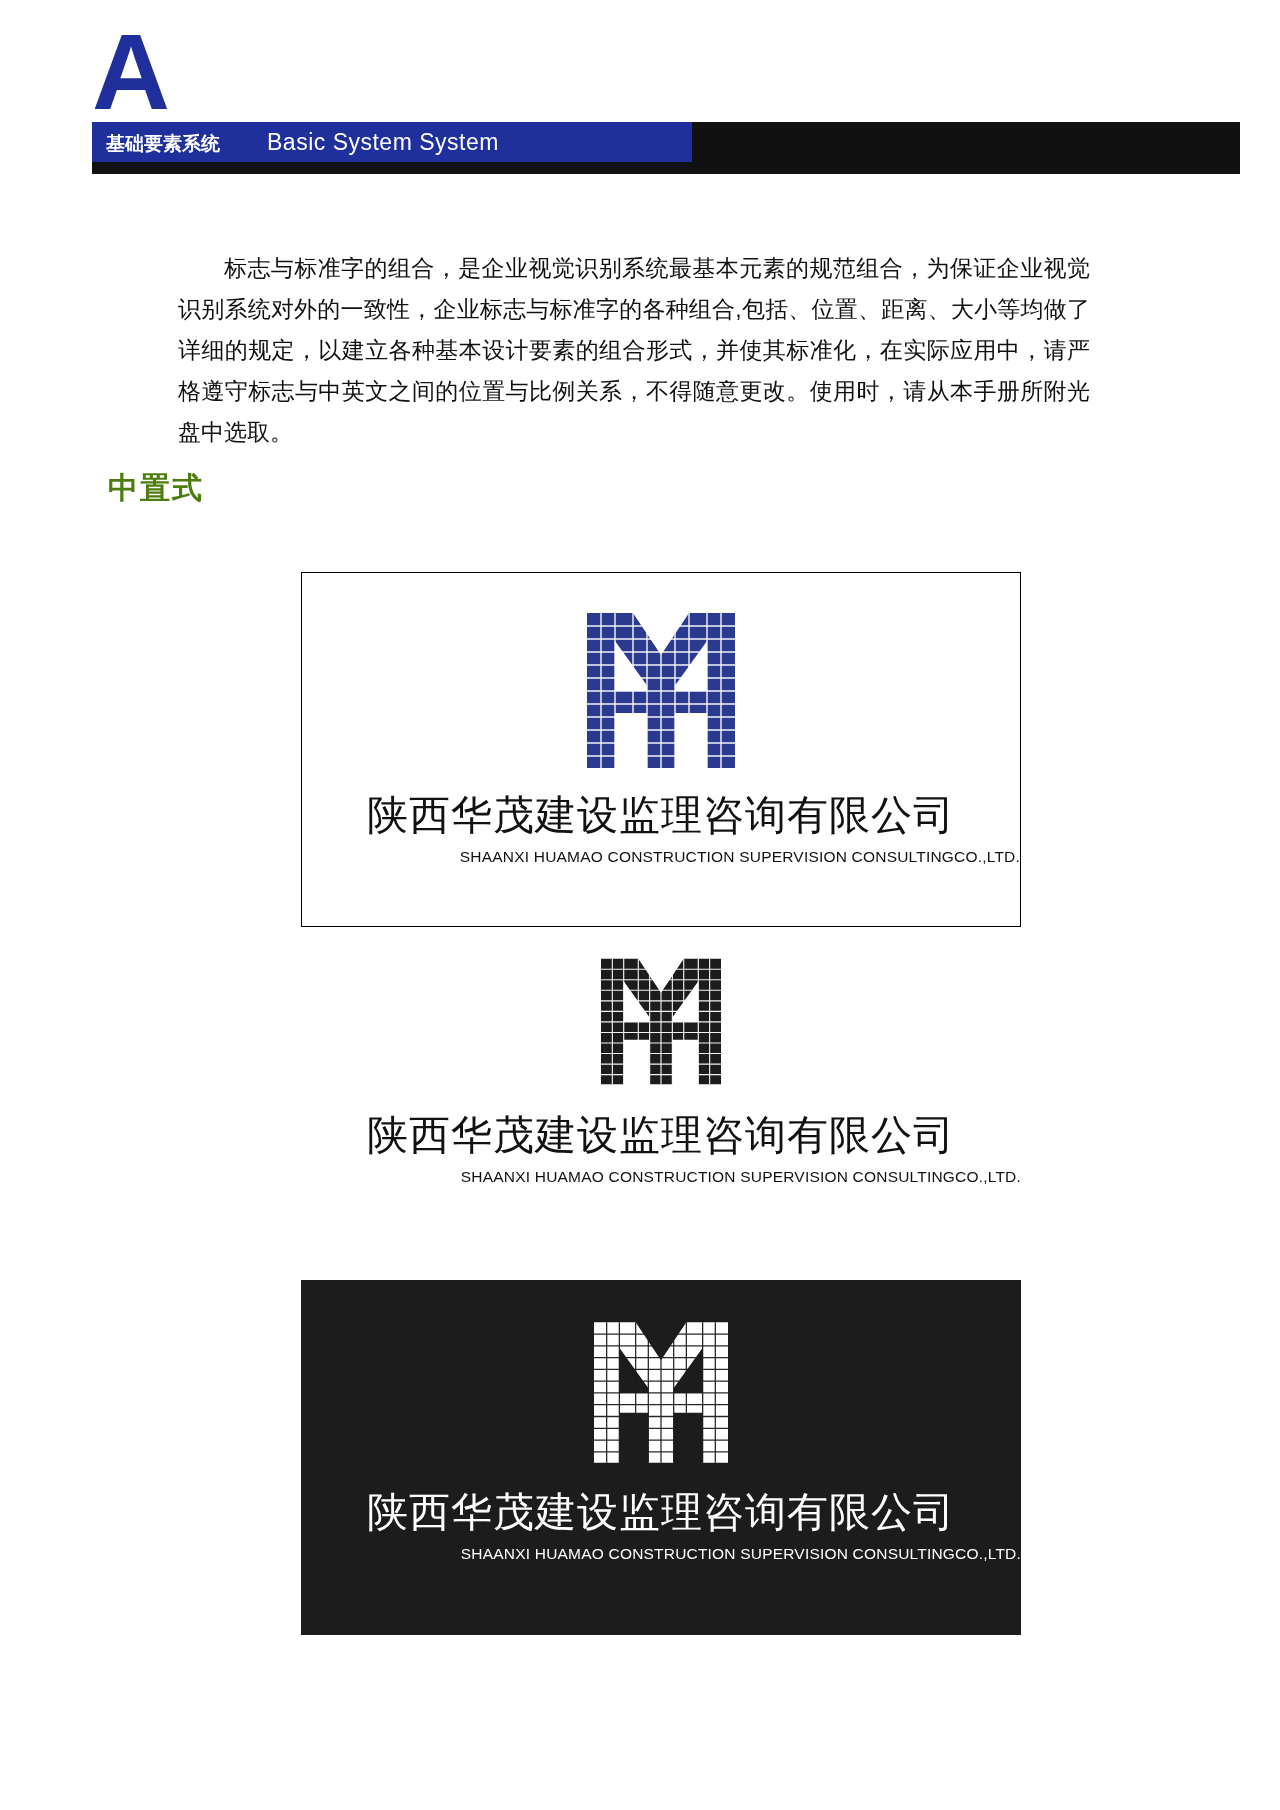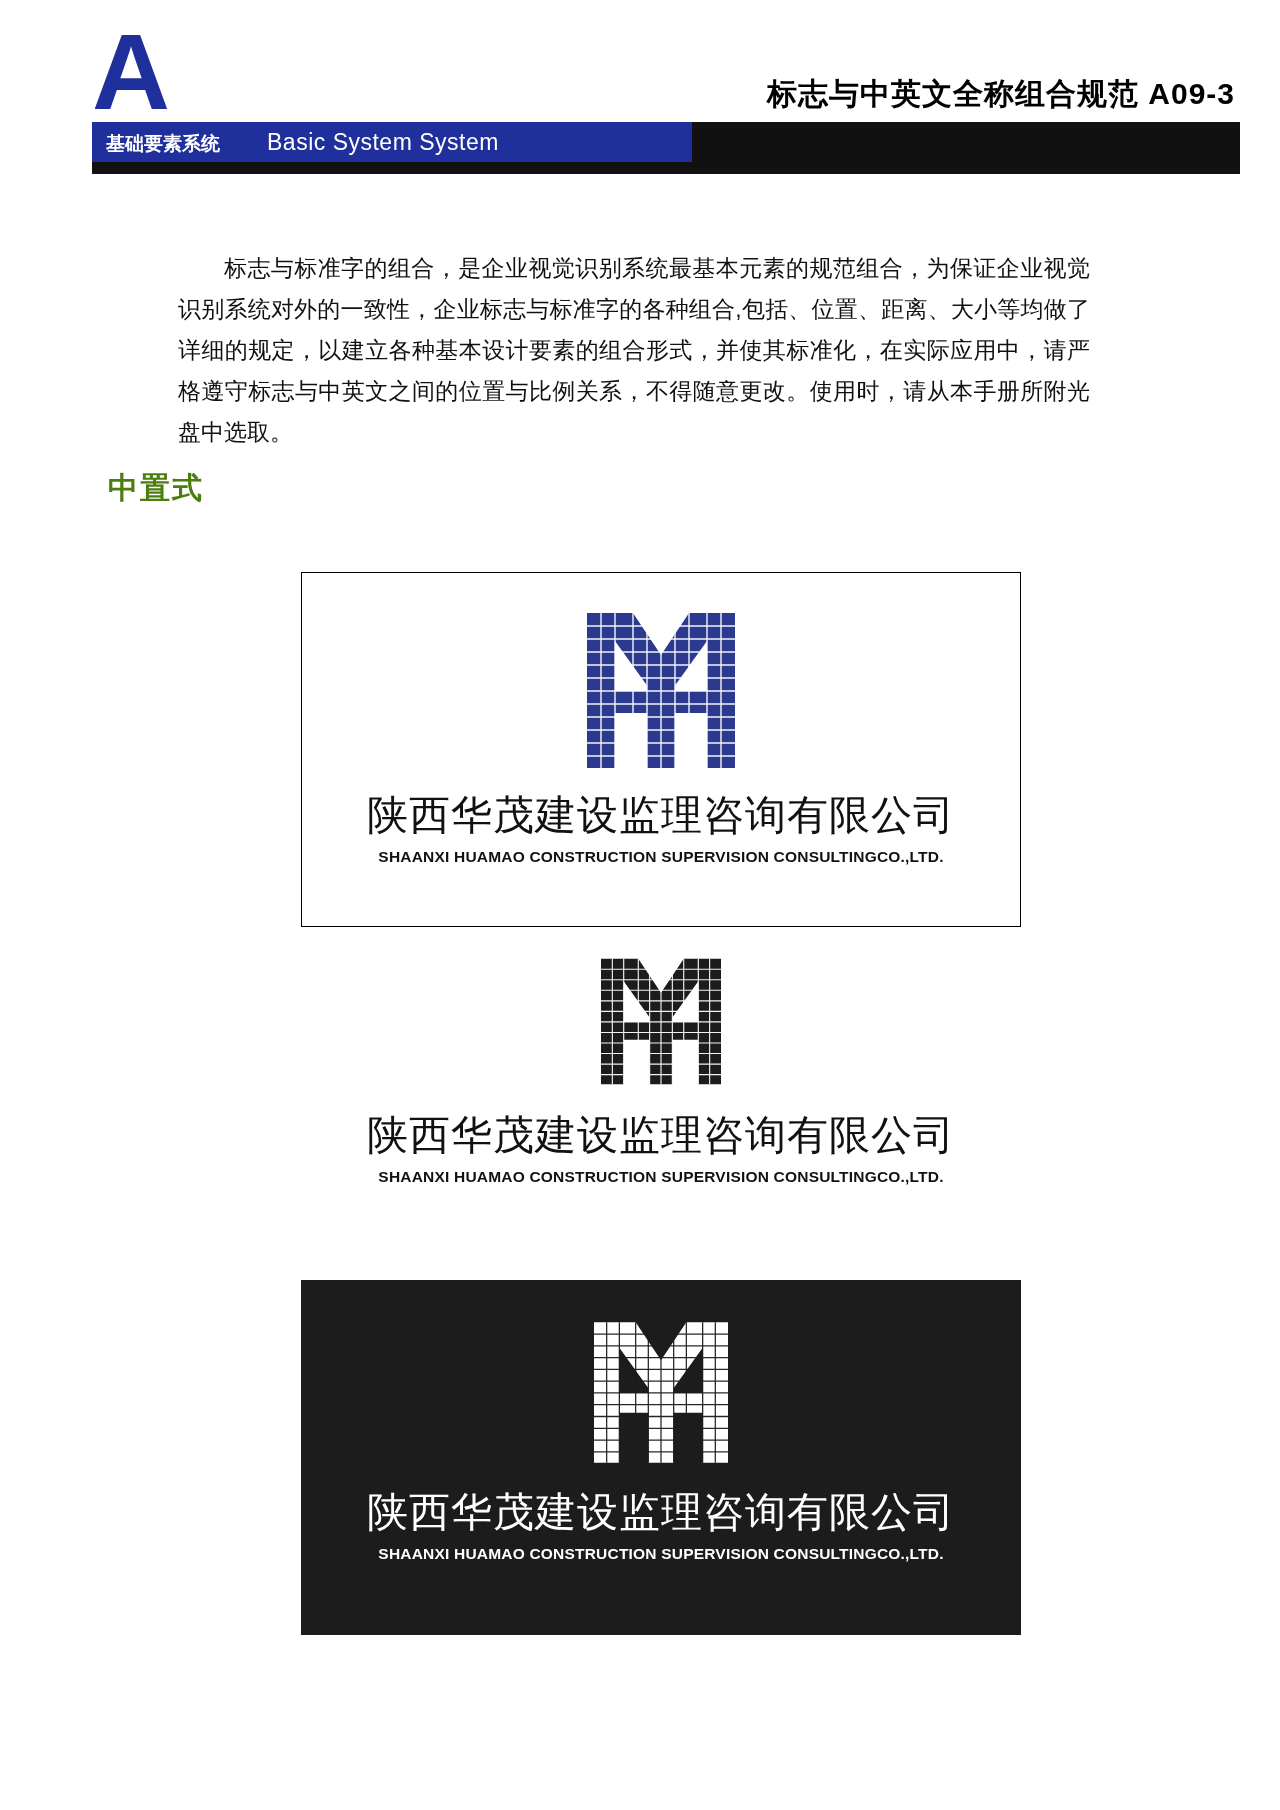--- a/index.html
+++ b/index.html
@@ -147,40 +147,38 @@
   }
 
   .name-cn {
     text-align: center;
     font-size: 41px;
     letter-spacing: 1px;
     font-family: "Liberation Sans", sans-serif;
     line-height: 50px;
   }
   .name-en {
-    text-align: center;
+    text-align: right;
     font-size: 15.5px;
     letter-spacing: 0.2px;
     font-family: "Liberation Sans", sans-serif;
     line-height: 22px;
-    font-weight: bold;
   }
   .block-1 .name-cn { margin-top: 22px; color: #111111; }
   .block-1 .name-en { margin-top: 6px; color: #111111; }
   .block-2 .name-cn { margin-top: 22px; color: #111111; }
   .block-2 .name-en { margin-top: 6px; color: #111111; }
   .block-3 .name-cn { margin-top: 22px; color: #ffffff; }
   .block-3 .name-en { margin-top: 6px; color: #ffffff; }
 </style>
 </head>
 <body>
 
 <div class="header">
   <div class="header-letter">A</div>
-  <div class="header-title">标志与中英文全称组合规范 A09-3</div>
   <div class="header-bar">
     <div class="header-bar-blue"></div>
     <div class="header-bar-cn">基础要素系统</div>
     <div class="header-bar-en">Basic System System</div>
   </div>
 </div>
 
 <div class="intro">标志与标准字的组合，是企业视觉识别系统最基本元素的规范组合，为保证企业视觉识别系统对外的一致性，企业标志与标准字的各种组合,包括、位置、距离、大小等均做了详细的规定，以建立各种基本设计要素的组合形式，并使其标准化，在实际应用中，请严格遵守标志与中英文之间的位置与比例关系，不得随意更改。使用时，请从本手册所附光盘中选取。</div>
 
 <div class="section-title">中置式</div>

